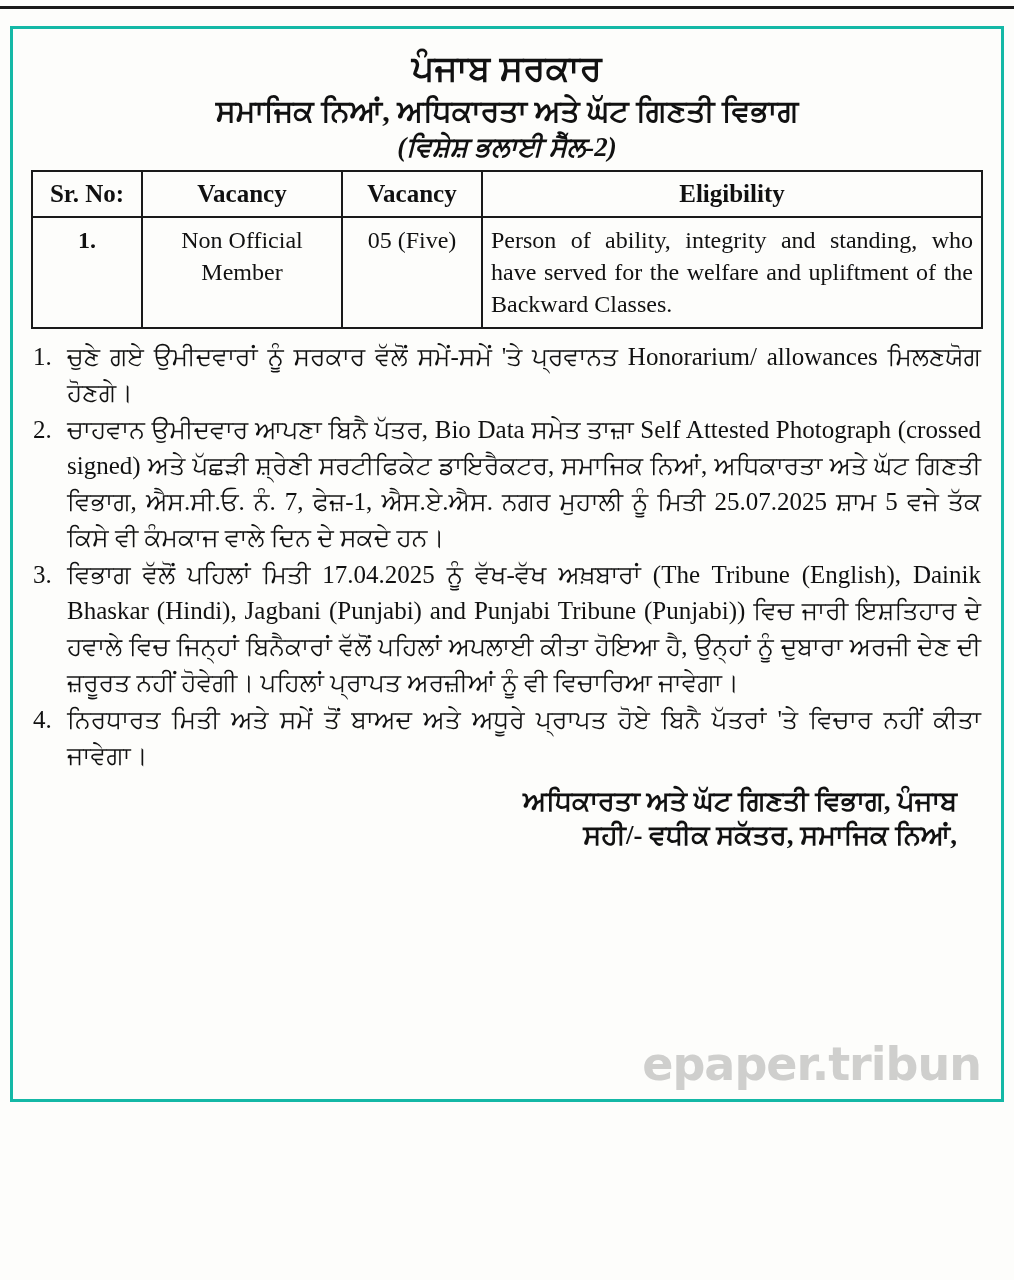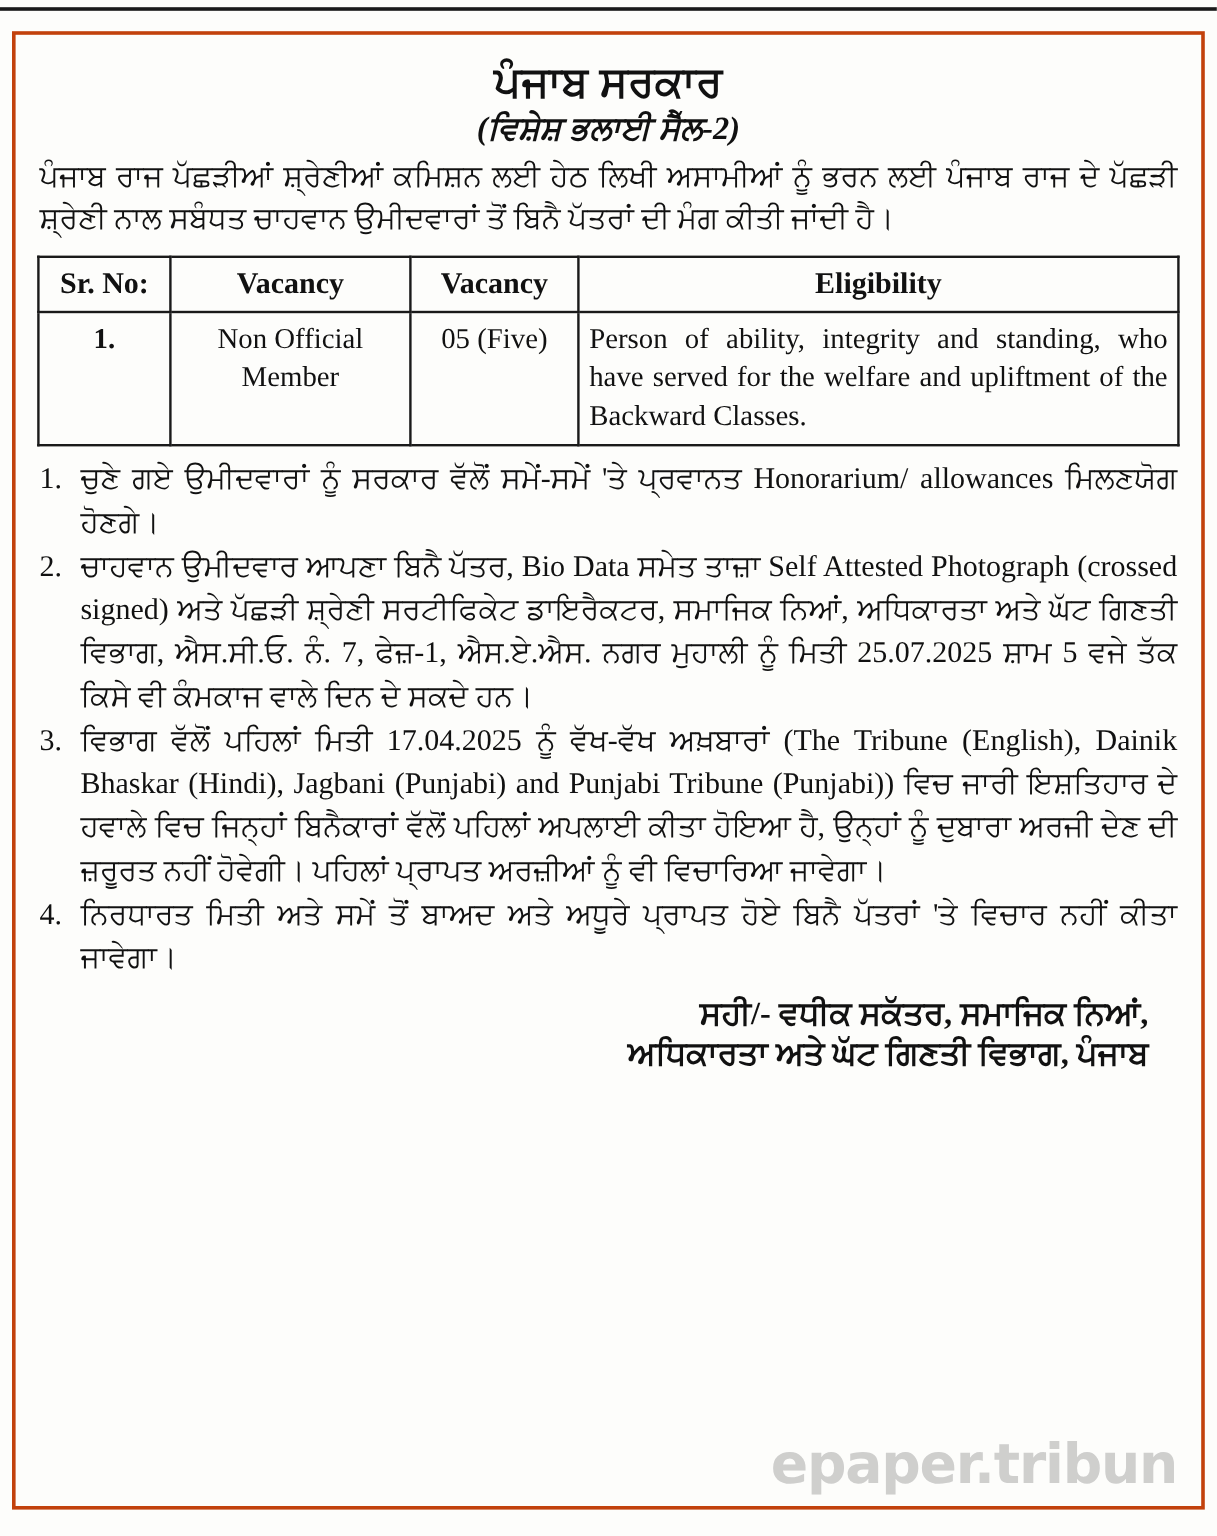--- a/index.html
+++ b/index.html
@@ -30,22 +30,22 @@
     width: 1014px;
     height: 3px;
     background: #1a1a1a;
   }
 
   .ad-frame {
     position: absolute;
     top: 26px;
     left: 10px;
     width: 994px;
-    height: 1232px;
-    border: 3px solid #c2410c;
+    height: 1076px;
+    border: 3px solid #14b8a6;
     box-sizing: border-box;
     padding: 14px 18px 0 18px;
   }
 
   .title-1 {
     text-align: center;
     font-weight: bold;
     font-size: 35px;
     line-height: 1.15;
     letter-spacing: 0.5px;
@@ -167,23 +167,23 @@
 </head>
 <body>
 
 <div class="page">
 
   <div class="top-rule"></div>
 
   <div class="ad-frame">
 
     <div class="title-1">ਪੰਜਾਬ ਸਰਕਾਰ</div>
+    <div class="title-2">ਸਮਾਜਿਕ ਨਿਆਂ, ਅਧਿਕਾਰਤਾ ਅਤੇ ਘੱਟ ਗਿਣਤੀ ਵਿਭਾਗ</div>
     <div class="title-3">(ਵਿਸ਼ੇਸ਼ ਭਲਾਈ ਸੈੱਲ-2)</div>
 
-    <div class="intro">ਪੰਜਾਬ ਰਾਜ ਪੱਛੜੀਆਂ ਸ਼੍ਰੇਣੀਆਂ ਕਮਿਸ਼ਨ ਲਈ ਹੇਠ ਲਿਖੀ ਅਸਾਮੀਆਂ ਨੂੰ ਭਰਨ ਲਈ ਪੰਜਾਬ ਰਾਜ ਦੇ ਪੱਛੜੀ ਸ਼੍ਰੇਣੀ ਨਾਲ ਸਬੰਧਤ ਚਾਹਵਾਨ ਉਮੀਦਵਾਰਾਂ ਤੋਂ ਬਿਨੈ ਪੱਤਰਾਂ ਦੀ ਮੰਗ ਕੀਤੀ ਜਾਂਦੀ ਹੈ।</div>
 
     <table class="vac">
       <colgroup>
         <col class="col-sr">
         <col class="col-vac">
         <col class="col-num">
         <col>
       </colgroup>
       <thead>
         <tr>
@@ -216,22 +216,22 @@
         <span class="num">3.</span>
         <span>ਵਿਭਾਗ ਵੱਲੋਂ ਪਹਿਲਾਂ ਮਿਤੀ 17.04.2025 ਨੂੰ ਵੱਖ-ਵੱਖ ਅਖ਼ਬਾਰਾਂ (The Tribune (English), Dainik Bhaskar (Hindi), Jagbani (Punjabi) and Punjabi Tribune (Punjabi)) ਵਿਚ ਜਾਰੀ ਇਸ਼ਤਿਹਾਰ ਦੇ ਹਵਾਲੇ ਵਿਚ ਜਿਨ੍ਹਾਂ ਬਿਨੈਕਾਰਾਂ ਵੱਲੋਂ ਪਹਿਲਾਂ ਅਪਲਾਈ ਕੀਤਾ ਹੋਇਆ ਹੈ, ਉਨ੍ਹਾਂ ਨੂੰ ਦੁਬਾਰਾ ਅਰਜੀ ਦੇਣ ਦੀ ਜ਼ਰੂਰਤ ਨਹੀਂ ਹੋਵੇਗੀ। ਪਹਿਲਾਂ ਪ੍ਰਾਪਤ ਅਰਜ਼ੀਆਂ ਨੂੰ ਵੀ ਵਿਚਾਰਿਆ ਜਾਵੇਗਾ।</span>
       </li>
       <li>
         <span class="num">4.</span>
         <span>ਨਿਰਧਾਰਤ ਮਿਤੀ ਅਤੇ ਸਮੇਂ ਤੋਂ ਬਾਅਦ ਅਤੇ ਅਧੂਰੇ ਪ੍ਰਾਪਤ ਹੋਏ ਬਿਨੈ ਪੱਤਰਾਂ 'ਤੇ ਵਿਚਾਰ ਨਹੀਂ ਕੀਤਾ ਜਾਵੇਗਾ।</span>
       </li>
     </ol>
 
     <div class="sign-block">
+      <div class="sign-line">ਅਧਿਕਾਰਤਾ ਅਤੇ ਘੱਟ ਗਿਣਤੀ ਵਿਭਾਗ, ਪੰਜਾਬ</div>
       <div class="sign-line">ਸਹੀ/- ਵਧੀਕ ਸਕੱਤਰ, ਸਮਾਜਿਕ ਨਿਆਂ,</div>
-      <div class="sign-line">ਅਧਿਕਾਰਤਾ ਅਤੇ ਘੱਟ ਗਿਣਤੀ ਵਿਭਾਗ, ਪੰਜਾਬ</div>
     </div>
 
     <div class="footer-row">
       <div class="watermark">epaper.tribun</div>
     </div>
 
   </div>
 </div>
 
 </body></html>

